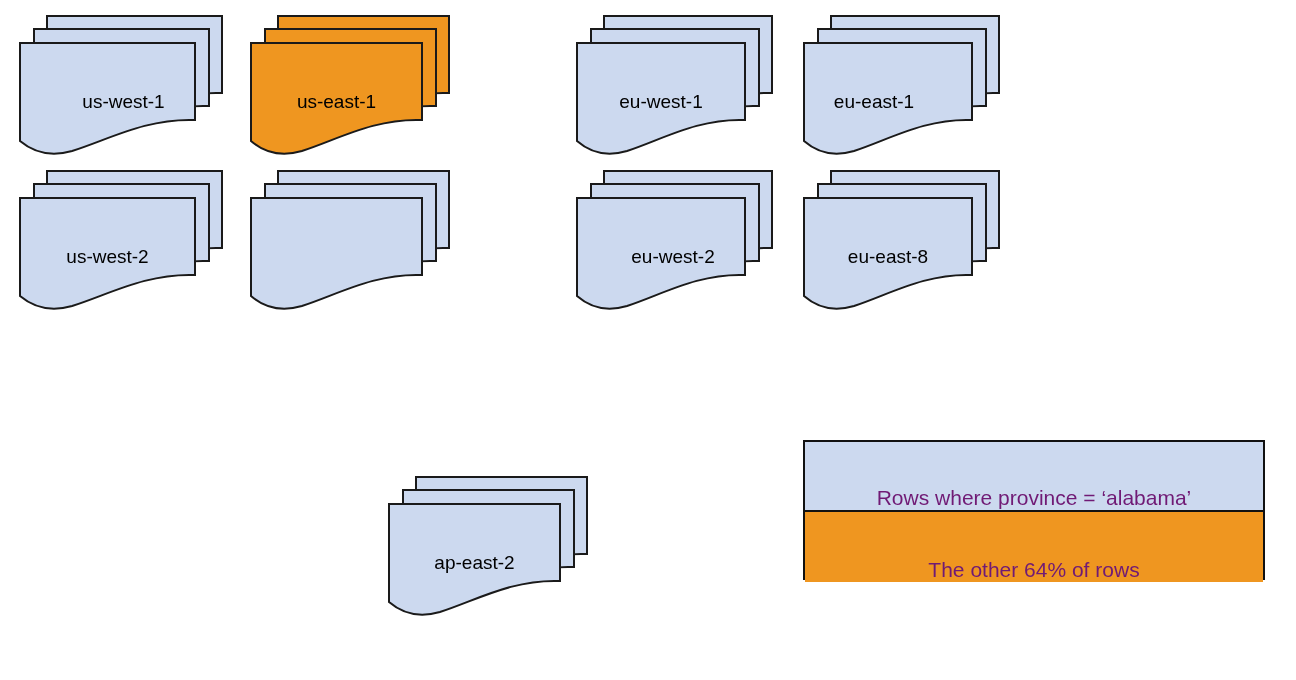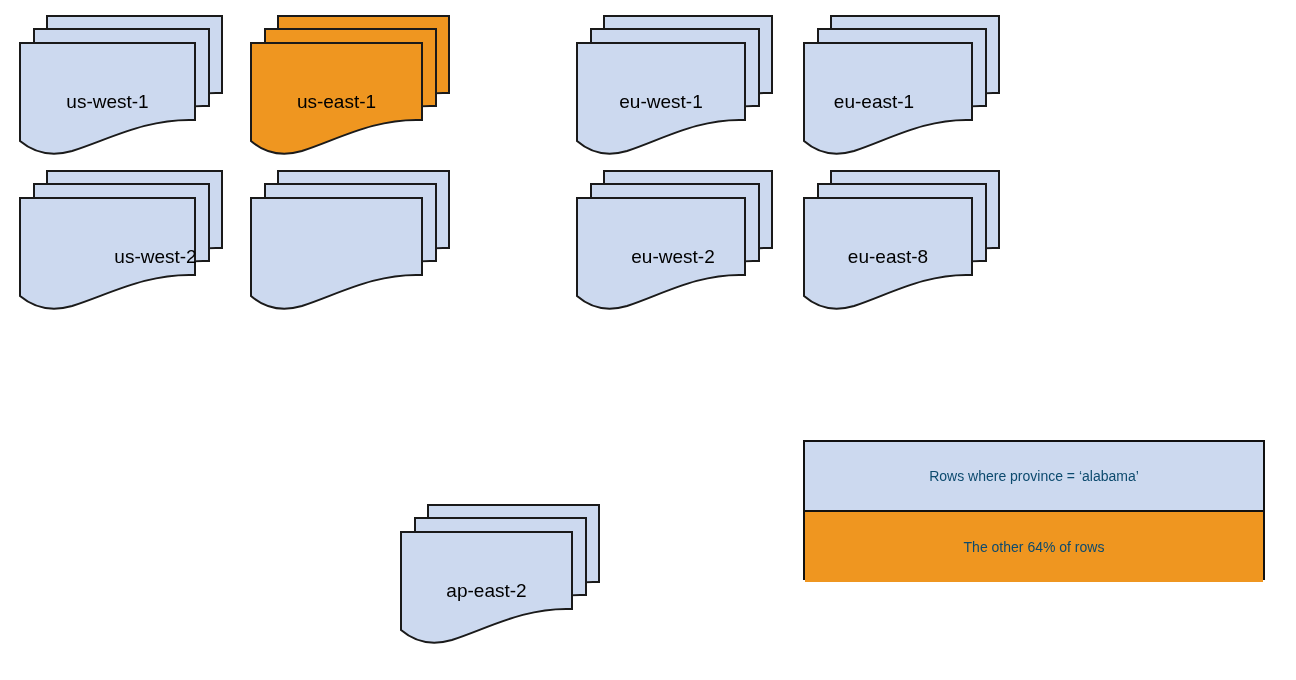--- a/index.html
+++ b/index.html
@@ -36,41 +36,41 @@
     pointer-events: none;
   }
   .legend {
     position: absolute;
     box-sizing: border-box;
     border: 2px solid #111111;
   }
   .legend-row {
     box-sizing: border-box;
     display: flex;
-    align-items: center;
+    align-items: flex-end;
     justify-content: center;
     font-family: "Liberation Sans", sans-serif;
-    font-size: 14px;
-    color: #0c4a6e;
+    font-size: 21px;
+    color: #701a75;
   }
   .legend-row.top {
     border-bottom: 2px solid #111111;
   }
 </style>
 </head>
 <body>
 
 <div id="canvas">
     <div class="doc-stack" style="left: 19px; top: 15px; width: 204px; height: 145px;">
       <svg width="208" height="147">
         <path d="M 1 1 L 176 1 L 176 78 C 127.44 76, 88.5 98, 53.1 109 C 35.4 114, 17.7 113, 1 99 Z" transform="translate(27,0)" fill="#ccd9ef" stroke="#1a1a1a" stroke-width="2" stroke-linejoin="miter"></path>
         <path d="M 1 1 L 176 1 L 176 78 C 127.44 76, 88.5 98, 53.1 109 C 35.4 114, 17.7 113, 1 99 Z" transform="translate(14,13)" fill="#ccd9ef" stroke="#1a1a1a" stroke-width="2" stroke-linejoin="miter"></path>
         <path d="M 1 1 L 176 1 L 176 78 C 127.44 76, 88.5 98, 53.1 109 C 35.4 114, 17.7 113, 1 99 Z" transform="translate(0,27)" fill="#ccd9ef" stroke="#1a1a1a" stroke-width="2" stroke-linejoin="miter"></path>
       </svg>
-      <div class="doc-label" style="left: 0px; top: 76.28px; width: 177px;">us-west-1</div>
+      <div class="doc-label" style="left: 0px; top: 76.28px; width: 177px; padding-left: 16px;">us-west-1</div>
     </div>
     <div class="doc-stack" style="left: 250px; top: 15px; width: 200px; height: 145px;">
       <svg width="204" height="147">
         <path d="M 1 1 L 172 1 L 172 78 C 124.56 76, 86.5 98, 51.9 109 C 34.6 114, 17.3 113, 1 99 Z" transform="translate(27,0)" fill="#ef9620" stroke="#1a1a1a" stroke-width="2" stroke-linejoin="miter"></path>
         <path d="M 1 1 L 172 1 L 172 78 C 124.56 76, 86.5 98, 51.9 109 C 34.6 114, 17.3 113, 1 99 Z" transform="translate(14,13)" fill="#ef9620" stroke="#1a1a1a" stroke-width="2" stroke-linejoin="miter"></path>
         <path d="M 1 1 L 172 1 L 172 78 C 124.56 76, 86.5 98, 51.9 109 C 34.6 114, 17.3 113, 1 99 Z" transform="translate(0,27)" fill="#ef9620" stroke="#1a1a1a" stroke-width="2" stroke-linejoin="miter"></path>
       </svg>
       <div class="doc-label" style="left: 0px; top: 76.28px; width: 173px;">us-east-1</div>
     </div>
     <div class="doc-stack" style="left: 576px; top: 15px; width: 197px; height: 145px;">
@@ -88,21 +88,21 @@
         <path d="M 1 1 L 169 1 L 169 78 C 122.39999999999999 76, 85 98, 51 109 C 34 114, 17 113, 1 99 Z" transform="translate(0,27)" fill="#ccd9ef" stroke="#1a1a1a" stroke-width="2" stroke-linejoin="miter"></path>
       </svg>
       <div class="doc-label" style="left: 0px; top: 76.28px; width: 142px;">eu-east-1</div>
     </div>
     <div class="doc-stack" style="left: 19px; top: 170px; width: 204px; height: 145px;">
       <svg width="208" height="147">
         <path d="M 1 1 L 176 1 L 176 78 C 127.44 76, 88.5 98, 53.1 109 C 35.4 114, 17.7 113, 1 99 Z" transform="translate(27,0)" fill="#ccd9ef" stroke="#1a1a1a" stroke-width="2" stroke-linejoin="miter"></path>
         <path d="M 1 1 L 176 1 L 176 78 C 127.44 76, 88.5 98, 53.1 109 C 35.4 114, 17.7 113, 1 99 Z" transform="translate(14,13)" fill="#ccd9ef" stroke="#1a1a1a" stroke-width="2" stroke-linejoin="miter"></path>
         <path d="M 1 1 L 176 1 L 176 78 C 127.44 76, 88.5 98, 53.1 109 C 35.4 114, 17.7 113, 1 99 Z" transform="translate(0,27)" fill="#ccd9ef" stroke="#1a1a1a" stroke-width="2" stroke-linejoin="miter"></path>
       </svg>
-      <div class="doc-label" style="left: 0px; top: 76.28px; width: 177px; padding-left: 48px;">us-west-2</div>
+      <div class="doc-label" style="left: 0px; top: 76.28px; width: 177px;">us-west-2</div>
     </div>
     <div class="doc-stack" style="left: 250px; top: 170px; width: 200px; height: 145px;">
       <svg width="204" height="147">
         <path d="M 1 1 L 172 1 L 172 78 C 124.56 76, 86.5 98, 51.9 109 C 34.6 114, 17.3 113, 1 99 Z" transform="translate(27,0)" fill="#ccd9ef" stroke="#1a1a1a" stroke-width="2" stroke-linejoin="miter"></path>
         <path d="M 1 1 L 172 1 L 172 78 C 124.56 76, 86.5 98, 51.9 109 C 34.6 114, 17.3 113, 1 99 Z" transform="translate(14,13)" fill="#ccd9ef" stroke="#1a1a1a" stroke-width="2" stroke-linejoin="miter"></path>
         <path d="M 1 1 L 172 1 L 172 78 C 124.56 76, 86.5 98, 51.9 109 C 34.6 114, 17.3 113, 1 99 Z" transform="translate(0,27)" fill="#ccd9ef" stroke="#1a1a1a" stroke-width="2" stroke-linejoin="miter"></path>
       </svg>
     </div>
     <div class="doc-stack" style="left: 576px; top: 170px; width: 197px; height: 145px;">
       <svg width="201" height="147">
@@ -113,21 +113,21 @@
       <div class="doc-label" style="left: 0px; top: 76.28px; width: 170px; margin-left: 12px;">eu-west-2</div>
     </div>
     <div class="doc-stack" style="left: 803px; top: 170px; width: 197px; height: 145px;">
       <svg width="201" height="147">
         <path d="M 1 1 L 169 1 L 169 78 C 122.39999999999999 76, 85 98, 51 109 C 34 114, 17 113, 1 99 Z" transform="translate(27,0)" fill="#ccd9ef" stroke="#1a1a1a" stroke-width="2" stroke-linejoin="miter"></path>
         <path d="M 1 1 L 169 1 L 169 78 C 122.39999999999999 76, 85 98, 51 109 C 34 114, 17 113, 1 99 Z" transform="translate(14,13)" fill="#ccd9ef" stroke="#1a1a1a" stroke-width="2" stroke-linejoin="miter"></path>
         <path d="M 1 1 L 169 1 L 169 78 C 122.39999999999999 76, 85 98, 51 109 C 34 114, 17 113, 1 99 Z" transform="translate(0,27)" fill="#ccd9ef" stroke="#1a1a1a" stroke-width="2" stroke-linejoin="miter"></path>
       </svg>
       <div class="doc-label" style="left: 0px; top: 76.28px; width: 170px;">eu-east-8</div>
     </div>
-    <div class="doc-stack" style="left: 400px; top: 476px; width: 200px; height: 145px; margin-top: 28px;">
+    <div class="doc-stack" style="left: 388px; top: 476px; width: 200px; height: 145px;">
       <svg width="204" height="147">
         <path d="M 1 1 L 172 1 L 172 78 C 124.56 76, 86.5 98, 51.9 109 C 34.6 114, 17.3 113, 1 99 Z" transform="translate(27,0)" fill="#ccd9ef" stroke="#1a1a1a" stroke-width="2" stroke-linejoin="miter"></path>
         <path d="M 1 1 L 172 1 L 172 78 C 124.56 76, 86.5 98, 51.9 109 C 34.6 114, 17.3 113, 1 99 Z" transform="translate(14,13)" fill="#ccd9ef" stroke="#1a1a1a" stroke-width="2" stroke-linejoin="miter"></path>
         <path d="M 1 1 L 172 1 L 172 78 C 124.56 76, 86.5 98, 51.9 109 C 34.6 114, 17.3 113, 1 99 Z" transform="translate(0,27)" fill="#ccd9ef" stroke="#1a1a1a" stroke-width="2" stroke-linejoin="miter"></path>
       </svg>
       <div class="doc-label" style="left: 0px; top: 76.28px; width: 173px;">ap-east-2</div>
     </div>
     <div class="legend" style="left: 803px; top: 440px; width: 462px; height: 140px;">
       <div class="legend-row top" style="background: rgb(204, 217, 239); height: 70px;">
         <span>Rows where province = ‘alabama’</span>

